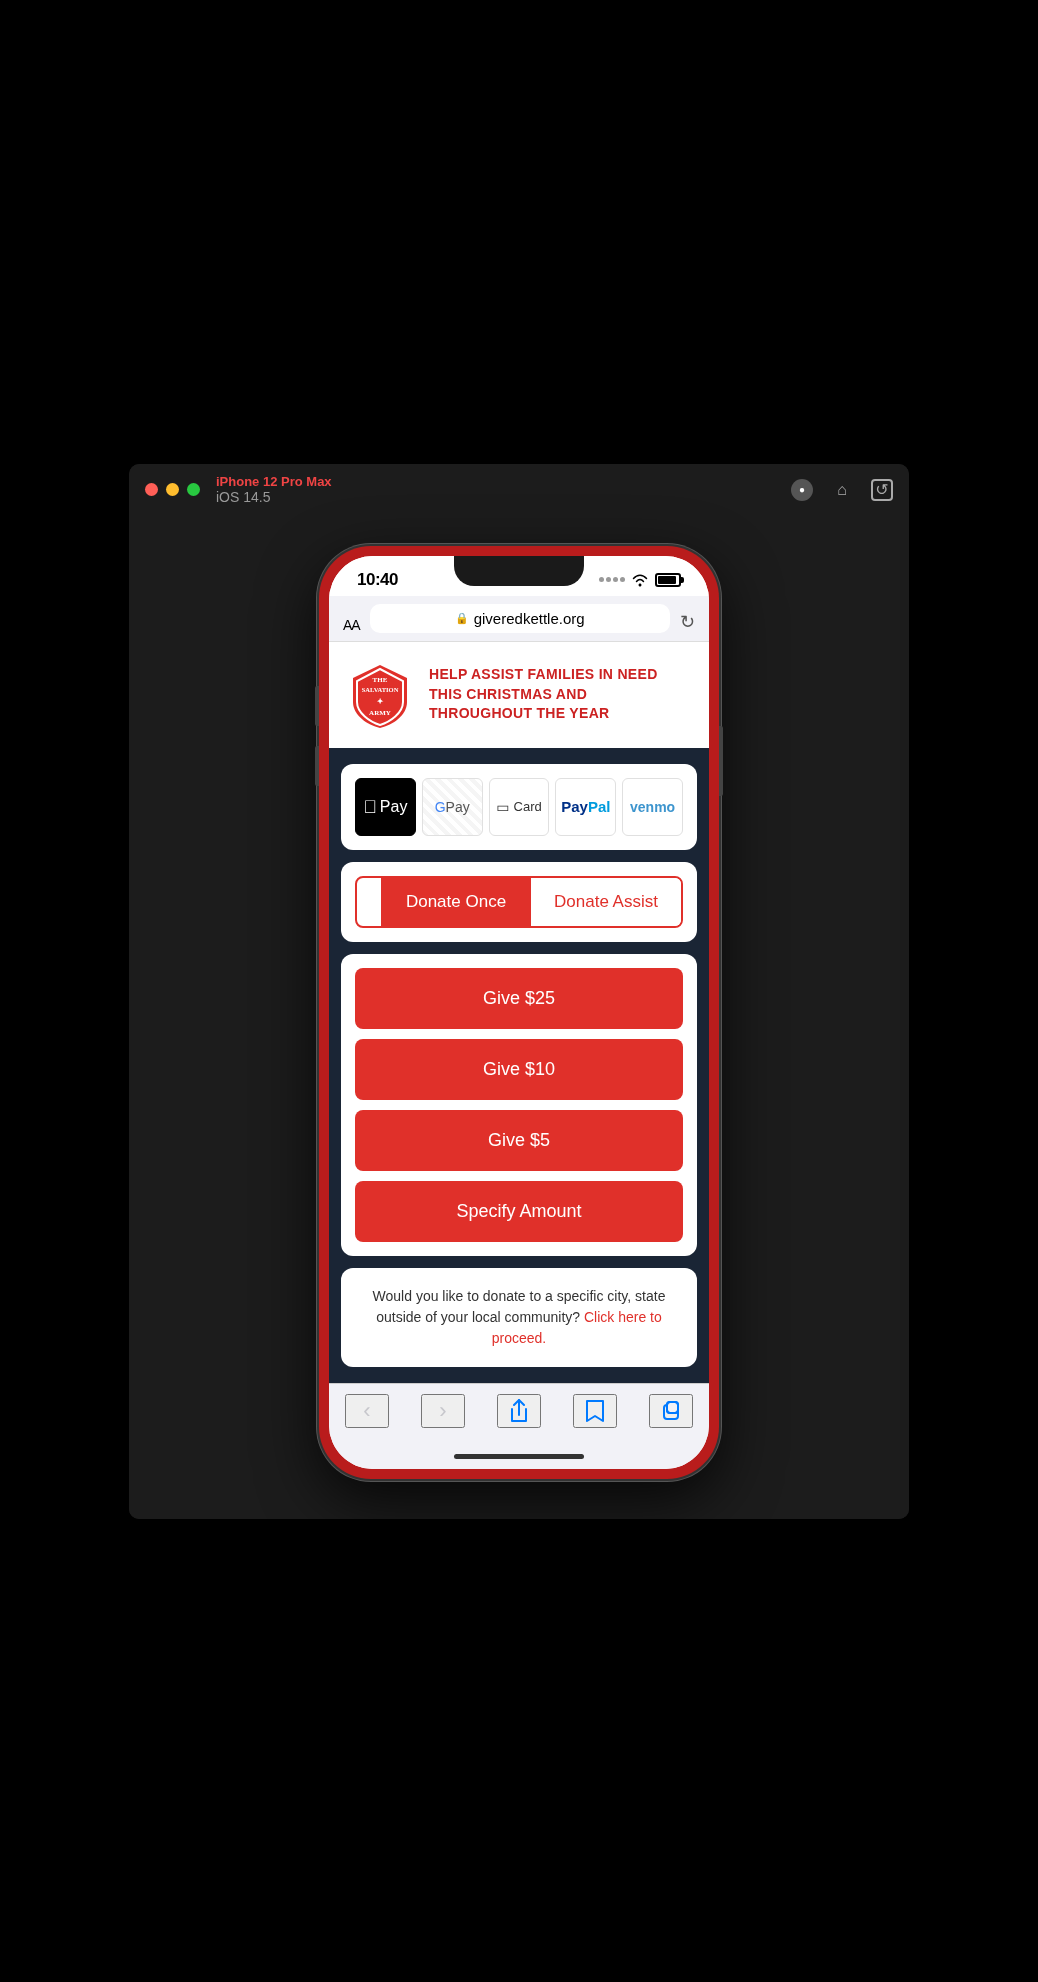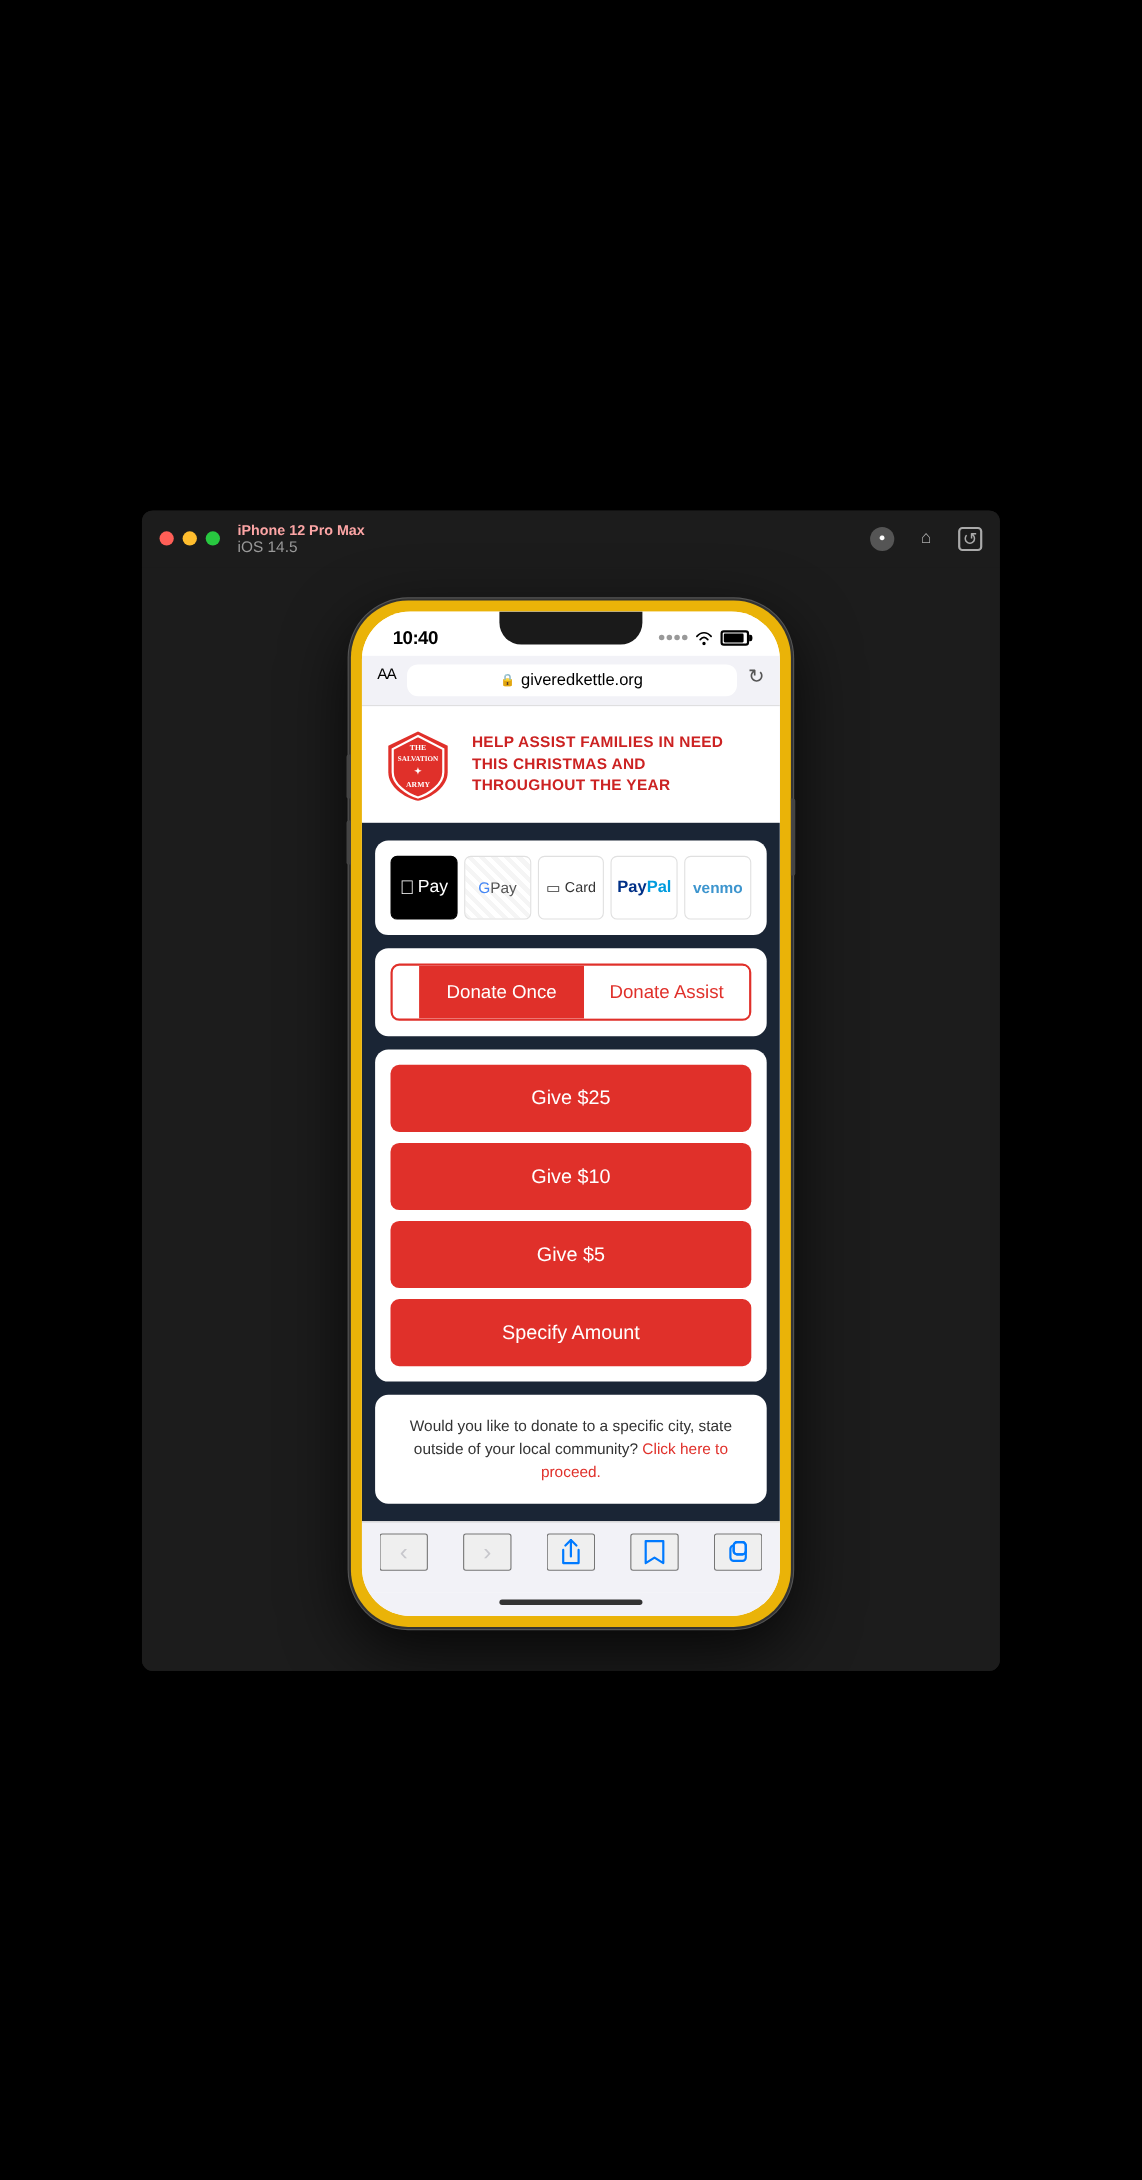--- a/index.html
+++ b/index.html
@@ -34,21 +34,21 @@
       border-radius: 50%;
     }
     .mac-dot-red { background: #ff5f57; }
     .mac-dot-yellow { background: #ffbd2e; }
     .mac-dot-green { background: #28c840; }
     .mac-title-text {
       margin-left: 16px;
       color: #ccc;
       font-size: 13px;
     }
-    .mac-title-text .device-name { color: #fca5a5; font-weight: 600; font-size: 13px; }
+    .mac-title-text .device-name { color: #ef4444; font-weight: 600; font-size: 13px; }
     .mac-title-text .ios-version { font-size: 14px; color: #999; display: block; }
     .mac-icons-right {
       margin-left: auto;
       display: flex;
       gap: 18px;
       align-items: center;
     }
     .mac-icon-circle {
       width: 22px;
       height: 22px;
@@ -76,21 +76,21 @@
       color: #aaa;
       display: flex;
       align-items: center;
       justify-content: center;
       font-size: 16px;
     }
 
     
     .iphone-outer {
       width: 400px;
-      background: #eab308;
+      background: #b91c1c;
       border-radius: 52px;
       padding: 10px;
       box-shadow:
         0 0 0 2px #333,
         0 0 0 3px #555,
         0 20px 60px rgba(0,0,0,0.8);
       position: relative;
       flex-shrink: 0;
     }
 
@@ -202,21 +202,21 @@
       background: #1a1a1a;
       border-radius: 0 0 20px 20px;
       z-index: 10;
     }
 
     
     .browser-bar {
       background: #f2f2f7;
       padding: 8px 14px;
       display: flex;
-      align-items: flex-start;
+      align-items: flex-end;
       gap: 10px;
       border-bottom: 1px solid #ddd;
     }
     .browser-aa {
       font-size: 14px;
       color: #000;
       font-weight: 500;
       letter-spacing: -1px;
     }
     .browser-url-bar {

